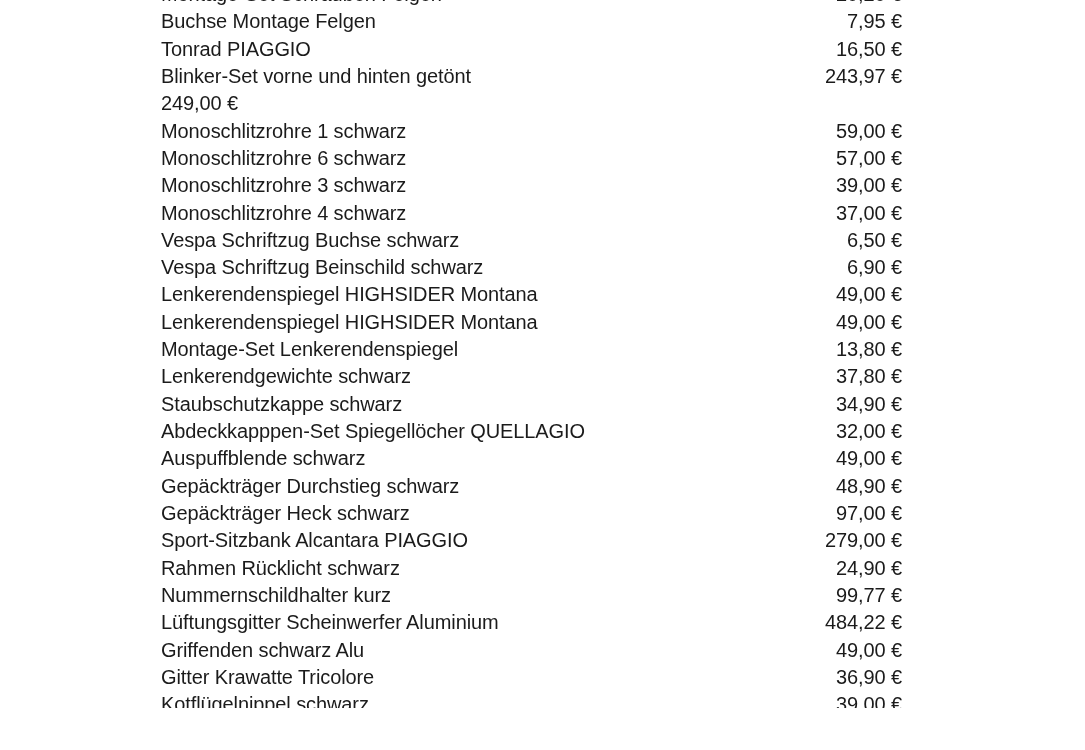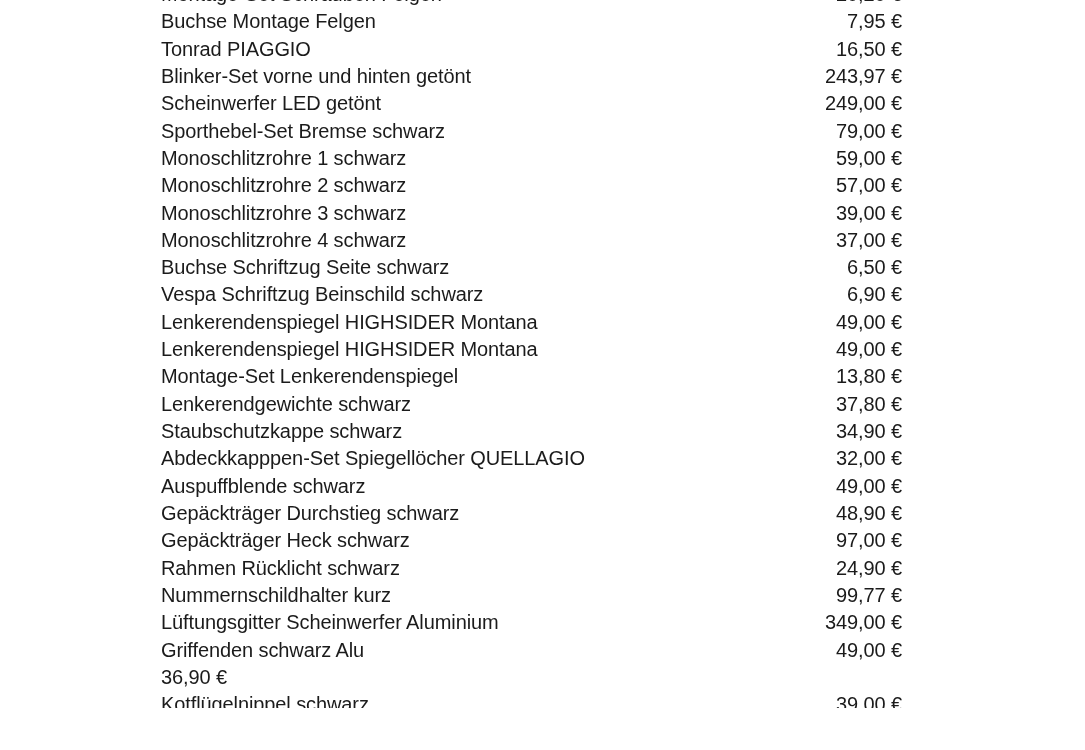--- a/index.html
+++ b/index.html
@@ -62,51 +62,46 @@
     <span class="name">Tonrad PIAGGIO</span>
     <span class="price">16,50 €</span>
   </div>
 
   <div class="row">
     <span class="name">Blinker-Set vorne und hinten getönt</span>
     <span class="price">243,97 €</span>
   </div>
 
   <div class="row">
-    <span class="name">Scheinwerfer LED getönt</span>
     <span class="price">249,00 €</span>
   </div>
 
-  <div class="row">
-    <span class="name">Sporthebel-Set Bremse schwarz</span>
-    <span class="price">79,00 €</span>
-  </div>
 
   <div class="row">
     <span class="name">Monoschlitzrohre 1 schwarz</span>
     <span class="price">59,00 €</span>
   </div>
 
   <div class="row">
-    <span class="name">Monoschlitzrohre 2 schwarz</span>
+    <span class="name">Monoschlitzrohre 6 schwarz</span>
     <span class="price">57,00 €</span>
   </div>
 
   <div class="row">
     <span class="name">Monoschlitzrohre 3 schwarz</span>
     <span class="price">39,00 €</span>
   </div>
 
   <div class="row">
     <span class="name">Monoschlitzrohre 4 schwarz</span>
     <span class="price">37,00 €</span>
   </div>
 
   <div class="row">
-    <span class="name">Buchse Schriftzug Seite schwarz</span>
+    <span class="name">Vespa Schriftzug Buchse schwarz</span>
     <span class="price">6,50 €</span>
   </div>
 
   <div class="row">
     <span class="name">Vespa Schriftzug Beinschild schwarz</span>
     <span class="price">6,90 €</span>
   </div>
 
   <div class="row">
     <span class="name">Lenkerendenspiegel HIGHSIDER Montana</span>
@@ -146,42 +141,47 @@
   <div class="row">
     <span class="name">Gepäckträger Durchstieg schwarz</span>
     <span class="price">48,90 €</span>
   </div>
 
   <div class="row">
     <span class="name">Gepäckträger Heck schwarz</span>
     <span class="price">97,00 €</span>
   </div>
 
+  <div class="row">
+    <span class="name">Sport-Sitzbank Alcantara PIAGGIO</span>
+    <span class="price">279,00 €</span>
+  </div>
 
   <div class="row">
     <span class="name">Rahmen Rücklicht schwarz</span>
     <span class="price">24,90 €</span>
   </div>
 
   <div class="row">
     <span class="name">Nummernschildhalter kurz</span>
     <span class="price">99,77 €</span>
   </div>
 
   <div class="row">
     <span class="name">Lüftungsgitter Scheinwerfer Aluminium</span>
-    <span class="price">349,00 €</span>
+    <span class="price">484,22 €</span>
   </div>
 
   <div class="row">
     <span class="name">Griffenden schwarz Alu</span>
     <span class="price">49,00 €</span>
   </div>
 
   <div class="row">
+    <span class="name">Gitter Krawatte Tricolore</span>
     <span class="price">36,90 €</span>
   </div>
 
   <div class="row">
     <span class="name">Kotflügelnippel schwarz</span>
     <span class="price">39,00 €</span>
   </div>
 </div>
 </div>
 

